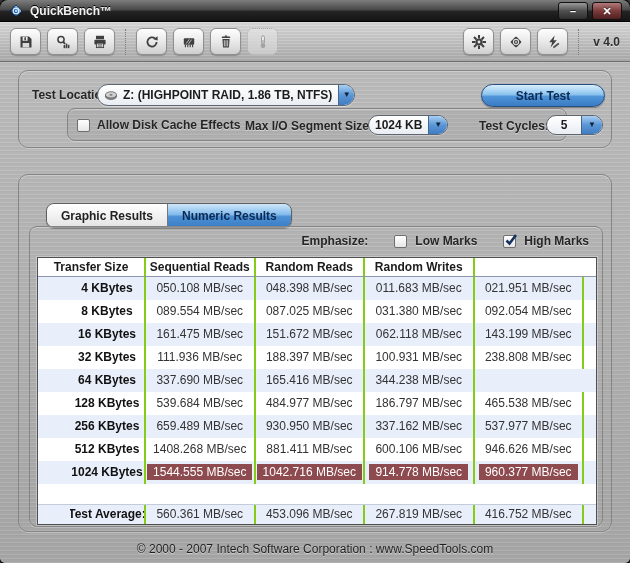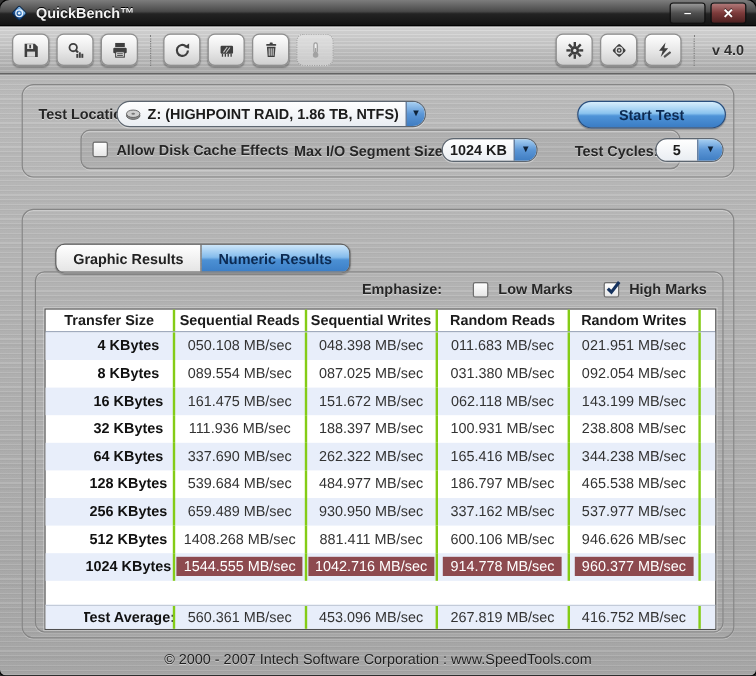--- a/index.html
+++ b/index.html
@@ -288,21 +288,21 @@
           </span>
           <span>Z:  (HIGHPOINT RAID, 1.86 TB, NTFS)</span>
         </span>
         <span class="carrow">
             <span>▼</span>
           </span>
       </div>
       <div class="pillbtn" style="left:462px; top:13px; width:124px;">Start Test</div>
 
       <div class="groupbox" style="left:48px; top:37px; width:500px; height:33px; border-radius:8px; background:rgba(0,0,0,.045);">
-        <div style="position:absolute; left:9px; top:9px; display:flex; gap:7px;">
+        <div style="position:absolute; left:9px; top:9px; display:flex; align-items:center; gap:7px;">
           <span class="cb"></span>
           <span class="lbl">Allow Disk Cache Effects</span>
         </div>
         <span class="lbl" style="position:absolute; left:177px; top:10px;">Max I/O Segment Size:</span>
         <div class="combo" style="left:300px; top:6px; width:80px; height:20px;">
           <span class="ctext" style="justify-content:center;">
               <span>1024 KB</span>
             </span>
           <span class="carrow">
               <span>▼</span>
@@ -339,21 +339,20 @@
                 <polyline points="2.5,7.5 5.5,10.5 12,2" fill="none" stroke="#16335f" stroke-width="2.6"></polyline>
               </svg>
           </span>
           <span class="lbl">High Marks</span>
         </div>
 
         <div class="rtable" style="left:7px; top:30px; width:560px; height:268px;">
           <div class="trow head">
             <div class="tcell">Transfer Size</div>
             <div class="tcell">Sequential Reads</div>
-            <div class="tcell">Sequential Writes</div>
             <div class="tcell">Random Reads</div>
             <div class="tcell">Random Writes</div>
             <div class="tcell"></div>
           </div>
           <div>
   <div class="trow stripe">
     <div class="tcell tsize">4 KBytes</div>
     <div class="tcell tval">050.108 MB/sec</div>
     <div class="tcell tval">048.398 MB/sec</div>
     <div class="tcell tval">011.683 MB/sec</div>
@@ -384,21 +383,20 @@
     <div class="tcell tval">111.936 MB/sec</div>
     <div class="tcell tval">188.397 MB/sec</div>
     <div class="tcell tval">100.931 MB/sec</div>
     <div class="tcell tval">238.808 MB/sec</div>
     <div class="tcell"></div>
   </div>
 
   <div class="trow stripe">
     <div class="tcell tsize">64 KBytes</div>
     <div class="tcell tval">337.690 MB/sec</div>
-    <div class="tcell tval">262.322 MB/sec</div>
     <div class="tcell tval">165.416 MB/sec</div>
     <div class="tcell tval">344.238 MB/sec</div>
     <div class="tcell"></div>
   </div>
 
   <div class="trow">
     <div class="tcell tsize">128 KBytes</div>
     <div class="tcell tval">539.684 MB/sec</div>
     <div class="tcell tval">484.977 MB/sec</div>
     <div class="tcell tval">186.797 MB/sec</div>

